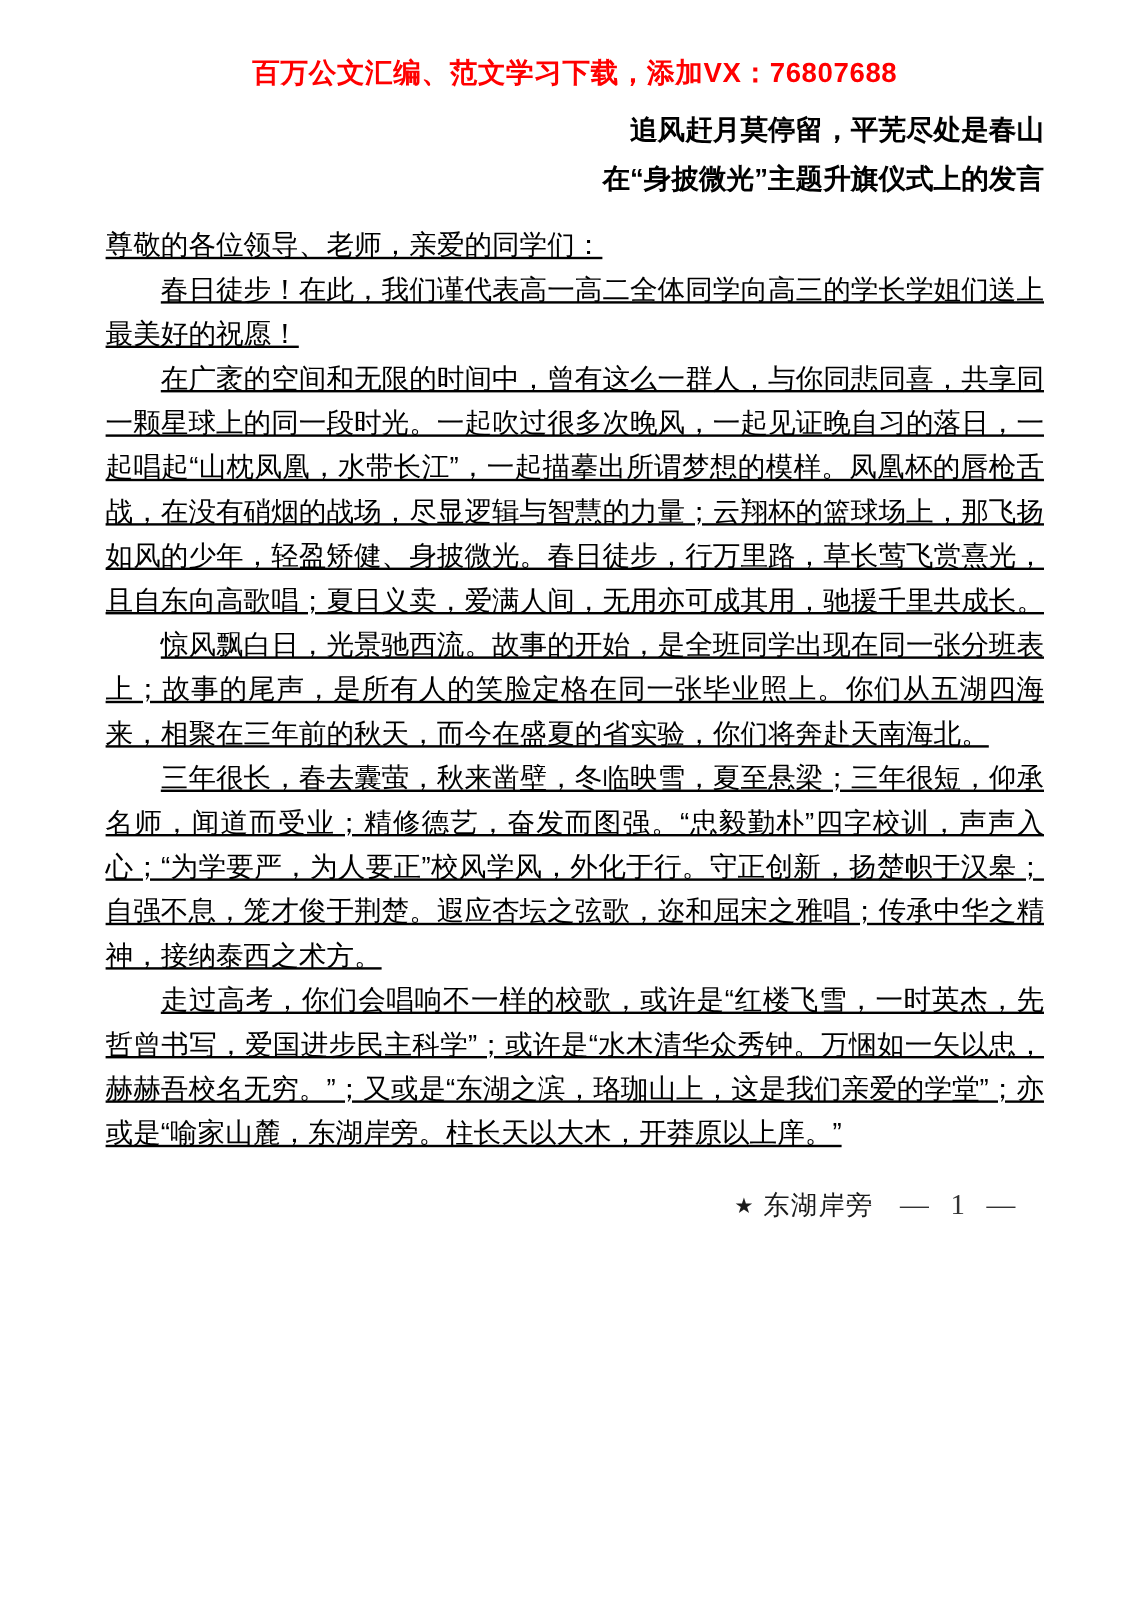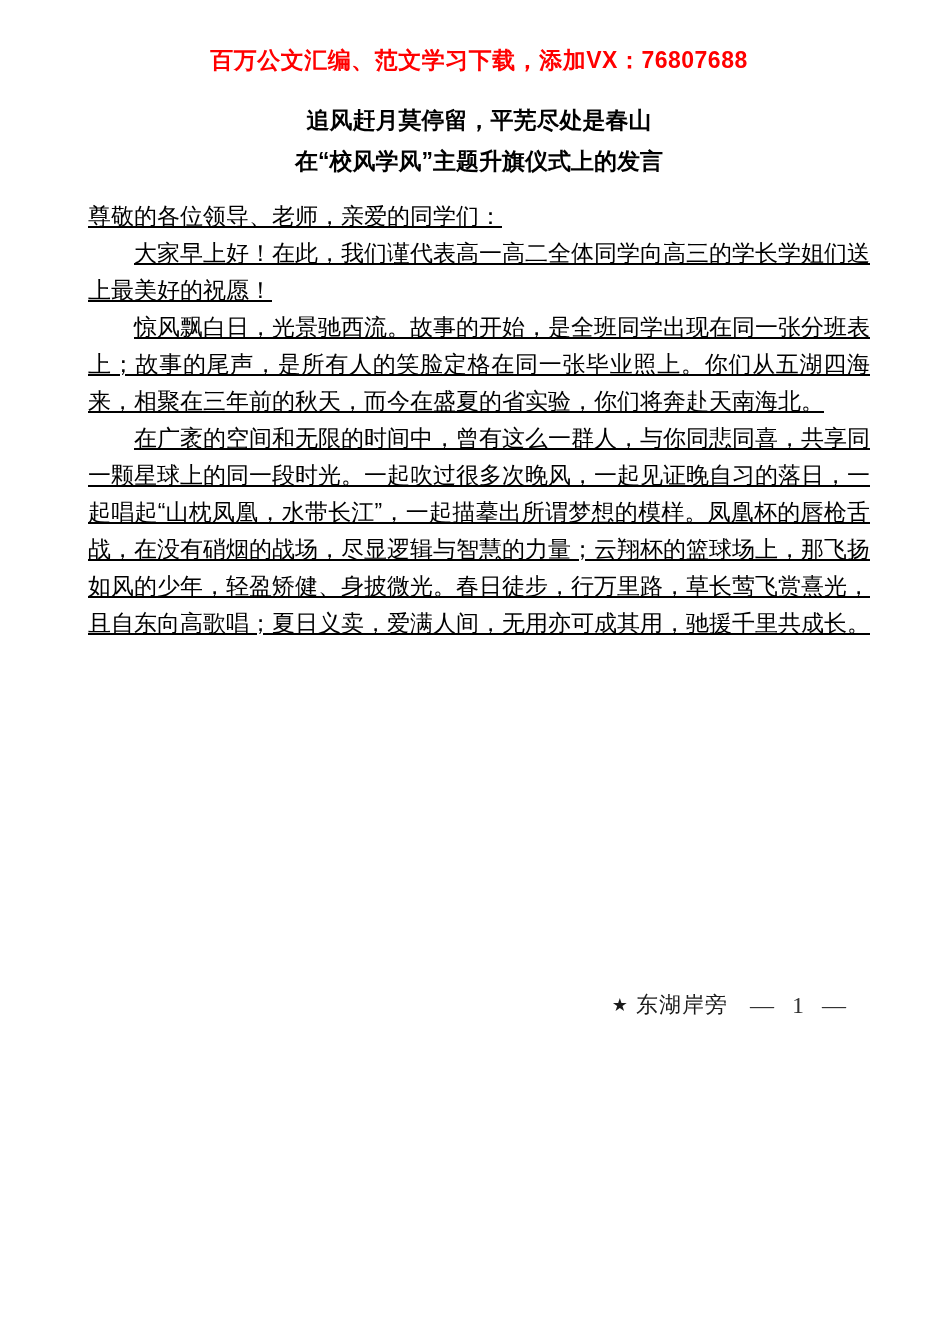--- a/index.html
+++ b/index.html
@@ -21,22 +21,22 @@
   }
   .notice {
     text-align: center;
     color: #ff0000;
     font-size: 23px;
     line-height: 28px;
     font-weight: bold;
     letter-spacing: 0.5px;
   }
   .title-block {
-    margin-top: 26px;
-    text-align: center;
+    margin-top: 14px;
+    text-align: right;
     font-weight: bold;
     font-size: 23px;
     line-height: 41px;
   }
   .title-line {
     white-space: nowrap;
   }
   .doc-body {
     margin-top: 16px;
     font-size: 23px;
@@ -82,28 +82,30 @@
 </style>
 </head>
 <body>
 
 <div class="page">
 
   <div class="notice">百万公文汇编、范文学习下载，添加VX：76807688</div>
 
   <div class="title-block">
     <div class="title-line">追风赶月莫停留，平芜尽处是春山</div>
-    <div class="title-line">在“校风学风”主题升旗仪式上的发言</div>
+    <div class="title-line">在“身披微光”主题升旗仪式上的发言</div>
   </div>
 
   <div class="doc-body">
     <p class="salutation">尊敬的各位领导、老师，亲爱的同学们：</p>
-    <p class="para">大家早上好！在此，我们谨代表高一高二全体同学向高三的学长学姐们送上最美好的祝愿！</p>
+    <p class="para">春日徒步！在此，我们谨代表高一高二全体同学向高三的学长学姐们送上最美好的祝愿！</p>
+    <p class="para">在广袤的空间和无限的时间中，曾有这么一群人，与你同悲同喜，共享同一颗星球上的同一段时光。一起吹过很多次晚风，一起见证晚自习的落日，一起唱起“山枕凤凰，水带长江”，一起描摹出所谓梦想的模样。凤凰杯的唇枪舌战，在没有硝烟的战场，尽显逻辑与智慧的力量；云翔杯的篮球场上，那飞扬如风的少年，轻盈矫健、身披微光。春日徒步，行万里路，草长莺飞赏熹光，且自东向高歌唱；夏日义卖，爱满人间，无用亦可成其用，驰援千里共成长。</p>
     <p class="para">惊风飘白日，光景驰西流。故事的开始，是全班同学出现在同一张分班表上；故事的尾声，是所有人的笑脸定格在同一张毕业照上。你们从五湖四海来，相聚在三年前的秋天，而今在盛夏的省实验，你们将奔赴天南海北。</p>
-    <p class="para">在广袤的空间和无限的时间中，曾有这么一群人，与你同悲同喜，共享同一颗星球上的同一段时光。一起吹过很多次晚风，一起见证晚自习的落日，一起唱起“山枕凤凰，水带长江”，一起描摹出所谓梦想的模样。凤凰杯的唇枪舌战，在没有硝烟的战场，尽显逻辑与智慧的力量；云翔杯的篮球场上，那飞扬如风的少年，轻盈矫健、身披微光。春日徒步，行万里路，草长莺飞赏熹光，且自东向高歌唱；夏日义卖，爱满人间，无用亦可成其用，驰援千里共成长。</p>
+    <p class="para">三年很长，春去囊萤，秋来凿壁，冬临映雪，夏至悬梁；三年很短，仰承名师，闻道而受业；精修德艺，奋发而图强。“忠毅勤朴”四字校训，声声入心；“为学要严，为人要正”校风学风，外化于行。守正创新，扬楚帜于汉皋；自强不息，笼才俊于荆楚。遐应杏坛之弦歌，迩和屈宋之雅唱；传承中华之精神，接纳泰西之术方。</p>
+    <p class="para">走过高考，你们会唱响不一样的校歌，或许是“红楼飞雪，一时英杰，先哲曾书写，爱国进步民主科学”；或许是“水木清华众秀钟。万悃如一矢以忠，赫赫吾校名无穷。”；又或是“东湖之滨，珞珈山上，这是我们亲爱的学堂”；亦或是“喻家山麓，东湖岸旁。柱长天以大木，开莽原以上庠。”</p>
   </div>
 
   <div class="footer">
     <span class="star">★</span>
     <span class="brand">东湖岸旁</span>
     <span class="pageno">— 1 —</span>
   </div>
 
 </div>
 

